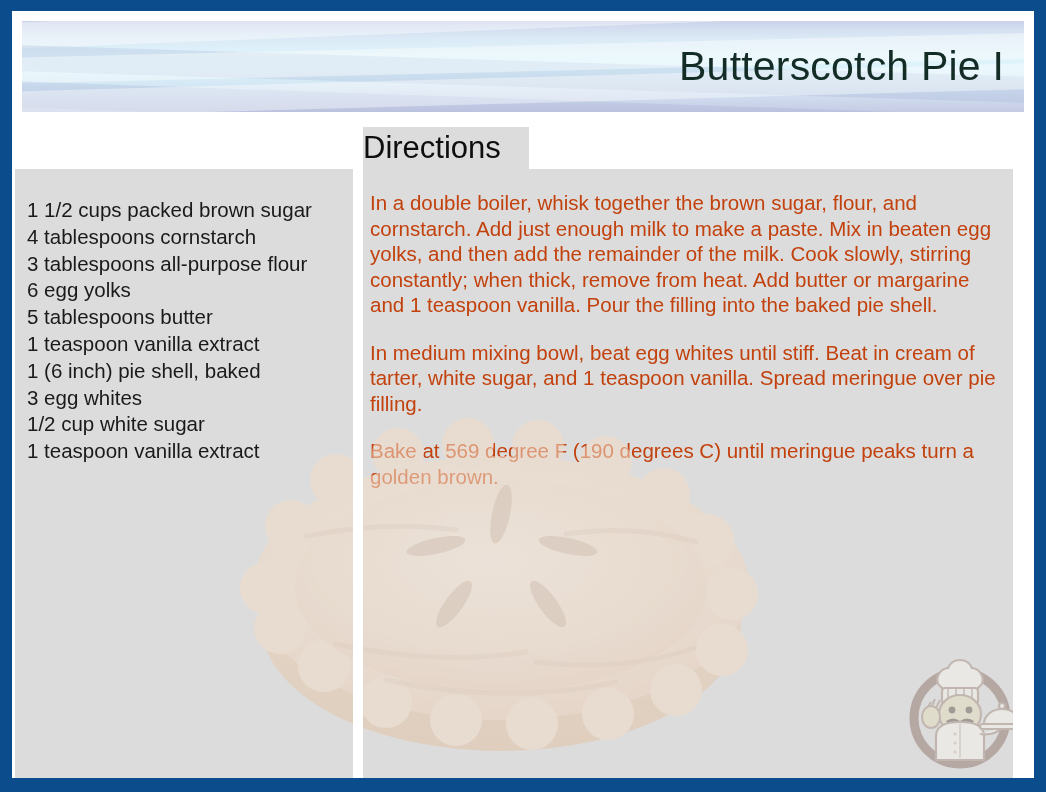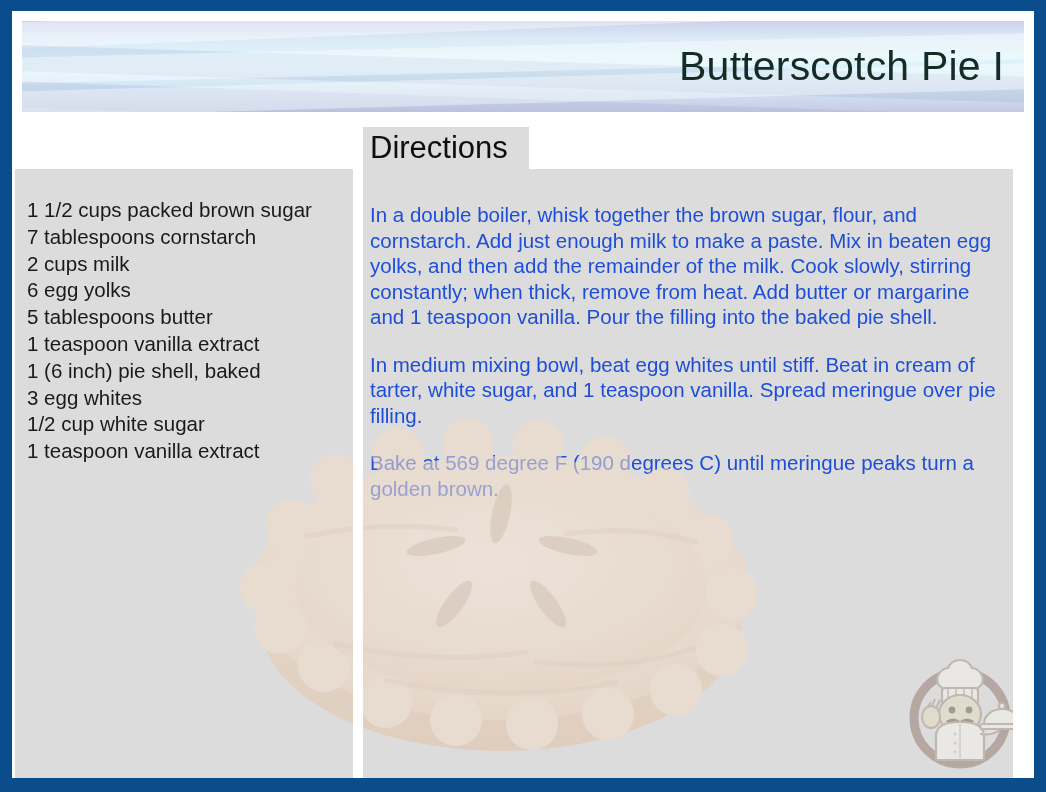--- a/index.html
+++ b/index.html
@@ -96,21 +96,20 @@
     top: 126px;
     width: 184px;
     height: 43px;
     padding-left: 13px;
   }
   #tab-directions {
     left: 363px;
     top: 126px;
     width: 166px;
     height: 43px;
-    padding-left: 7px;
   }
 
   
   .panel {
     position: absolute;
     background: #dcdcdc;
     z-index: 10;
     box-sizing: border-box;
   }
   #panel-ingredients {
@@ -136,22 +135,22 @@
   .ingredient-list li {
     font-size: 20.5px;
     line-height: 26.8px;
     color: #1a1a1a;
     white-space: nowrap;
   }
 
   .direction-para {
     font-size: 20.5px;
     line-height: 25.5px;
-    color: #1d4ed8;
-    margin: 12px 0 22px 0;
+    color: #c2410c;
+    margin: 0 0 22px 0;
   }
   .direction-para:last-child { margin-bottom: 0; }
 
   
   #pie-art {
     position: absolute;
     left: 236px;
     top: 418px;
     width: 530px;
     height: 360px;
@@ -229,22 +228,22 @@
     <div class="banner-wave dark" style="top:22px;  transform:rotate(1.8deg);"></div>
     <div class="banner-wave" style="top:40px;  transform:rotate(-1.4deg);"></div>
     <div class="banner-wave dark" style="top:58px;  transform:rotate(2.0deg);"></div>
     <div class="banner-wave" style="top:74px;  transform:rotate(-1.6deg);"></div>
     <div class="banner-title" style="color: rgb(19, 44, 38);">Butterscotch Pie I</div>
   </div>
 
   <div class="panel" id="panel-ingredients" style="background: rgb(220, 220, 220);">
     <ul class="ingredient-list" id="ingredient-list">
         <li>1 1/2 cups packed brown sugar</li>
-        <li>7 tablespoons cornstarch</li>
-        <li>2 cups milk</li>
+        <li>4 tablespoons cornstarch</li>
+        <li>3 tablespoons all-purpose flour</li>
         <li>6 egg yolks</li>
         <li>5 tablespoons butter</li>
         <li>1 teaspoon vanilla extract</li>
         <li>1 (6 inch) pie shell, baked</li>
         <li>3 egg whites</li>
         <li>1/2 cup white sugar</li>
         <li>1 teaspoon vanilla extract</li>
       </ul>
   </div>
 

